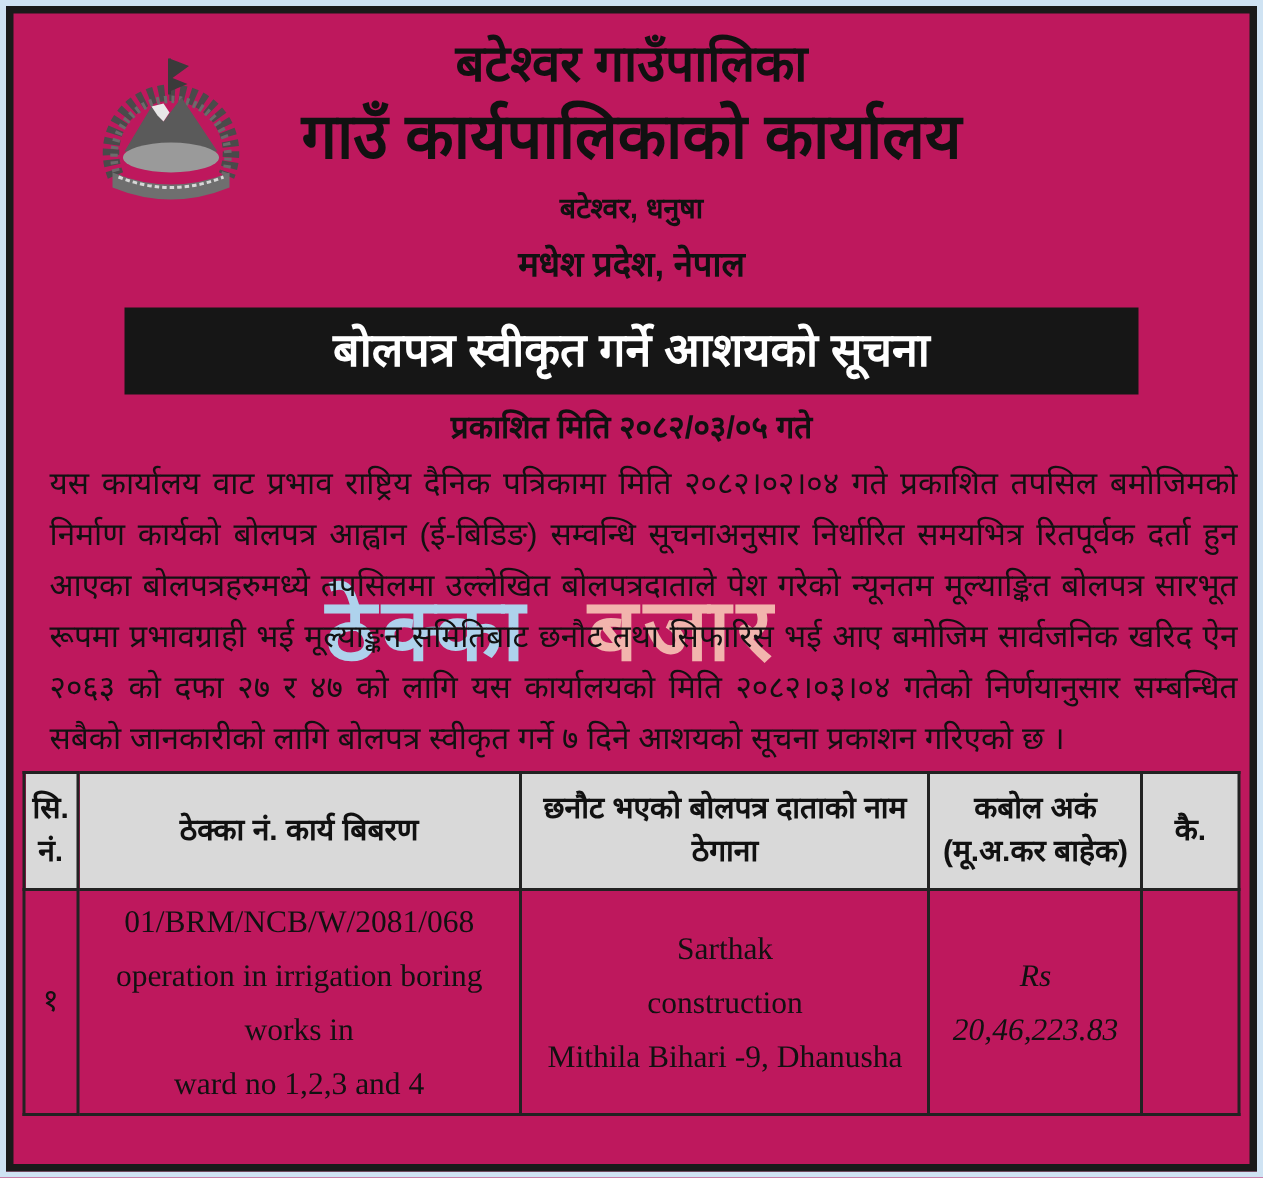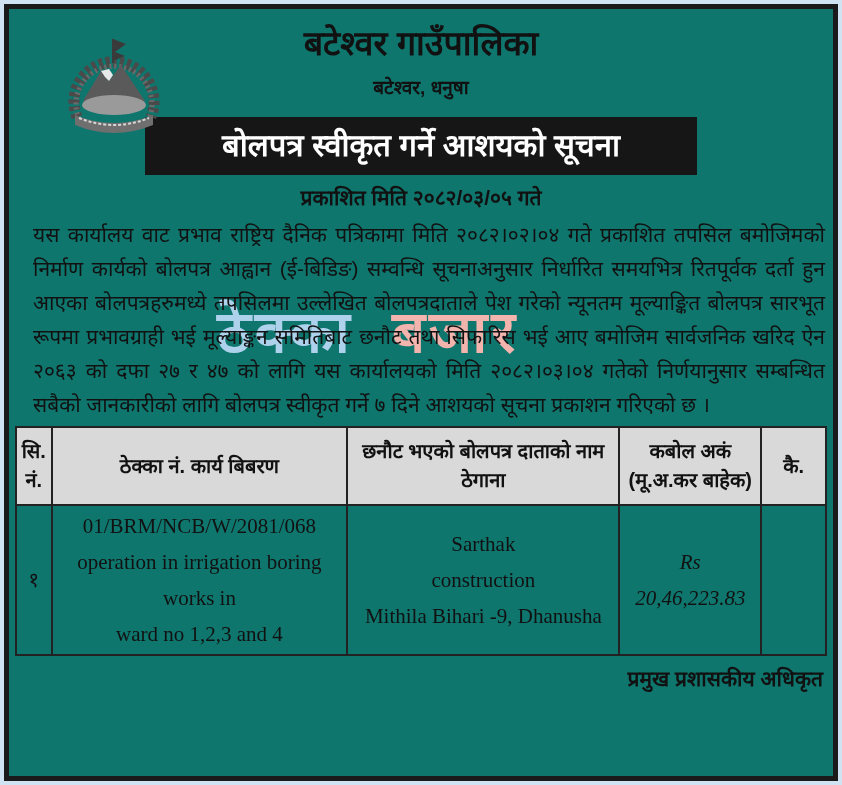--- a/index.html
+++ b/index.html
@@ -9,40 +9,40 @@
     font-family:"Liberation Sans",sans-serif;
     color:#111;
     overflow:hidden;
   }
   .page{
     position:relative;
     margin:4px;
     height:777px;
     box-sizing:border-box;
     border:5px solid #1a1a1a;
-    background:#0f766e;
+    background:#be185d;
   }
   .emblem{
     position:absolute;left:46px;top:26px;width:118px;height:108px;
   }
   .hdr{text-align:center;}
   .hdr-muni{
     padding-top:12px;font-size:34px;font-weight:bold;line-height:44px;
   }
   .hdr-office{
     font-size:42px;font-weight:bold;line-height:52px;
   }
   .hdr-addr{
     font-size:19px;font-weight:bold;line-height:30px;margin-top:8px;
   }
   .hdr-prov{
     font-size:23px;font-weight:bold;line-height:30px;margin-top:6px;
   }
   .banner{
-    width:552px;margin:14px auto 0 auto;
+    width:676px;margin:14px auto 0 auto;
     background:#161616;color:#ffffff;
     font-size:31px;font-weight:bold;
     text-align:center;
     height:58px;line-height:58px;
   }
   .pubdate{
     text-align:center;font-size:21px;font-weight:bold;margin-top:8px;line-height:30px;
   }
   .bodywrap{
     position:relative;
@@ -114,21 +114,23 @@
     <polygon points="28,66 46,36 54,46 66,30 90,66" fill="#5a5a5a"></polygon>
     <polygon points="46,36 50,42 54,46 58,40 54,34" fill="#e8e8e8"></polygon>
     <ellipse cx="59" cy="70" rx="32" ry="10" fill="#9a9a9a"></ellipse>
 
     <path d="M20,80 Q59,96 98,80 L98,90 Q59,106 20,90 Z" fill="#6f6f6f"></path>
     <path d="M24,83 Q59,97 94,83" fill="none" stroke="#d8d8d8" stroke-width="2" stroke-dasharray="3 2"></path>
   </svg>
 
   <div class="hdr">
     <div class="hdr-muni">बटेश्वर गाउँपालिका</div>
+    <div class="hdr-office">गाउँ कार्यपालिकाको कार्यालय</div>
     <div class="hdr-addr">बटेश्वर, धनुषा</div>
+    <div class="hdr-prov">मधेश प्रदेश, नेपाल</div>
   </div>
 
   <div class="banner">बोलपत्र स्वीकृत गर्ने आशयको सूचना</div>
 
   <div class="pubdate">प्रकाशित मिति २०८२/०३/०५ गते</div>
 
   <div class="bodywrap">
     <div class="watermark">
       <span class="wm-1">ठेक्का</span>
       <span class="wm-2">बजार</span>
@@ -164,15 +166,14 @@
         <td class="latin">Sarthak
 construction
 Mithila Bihari -9, Dhanusha</td>
         <td class="amount">Rs
 20,46,223.83</td>
         <td></td>
       </tr>
     </tbody>
   </table>
 
-  <div class="footer">प्रमुख प्रशासकीय अधिकृत</div>
 
 </div>
 
 </body></html>

